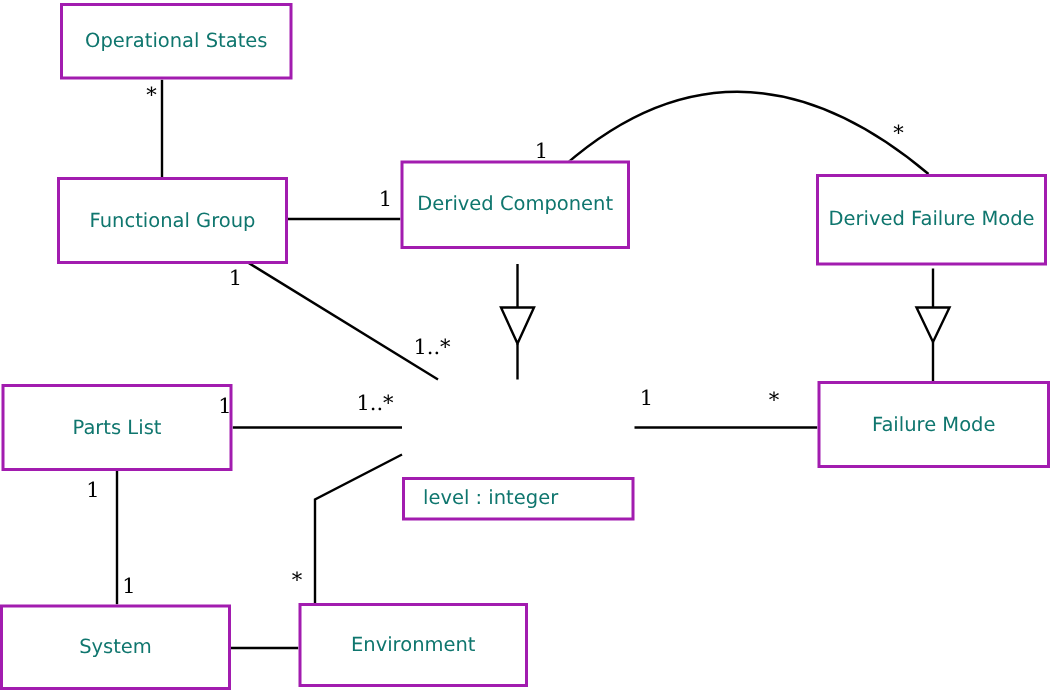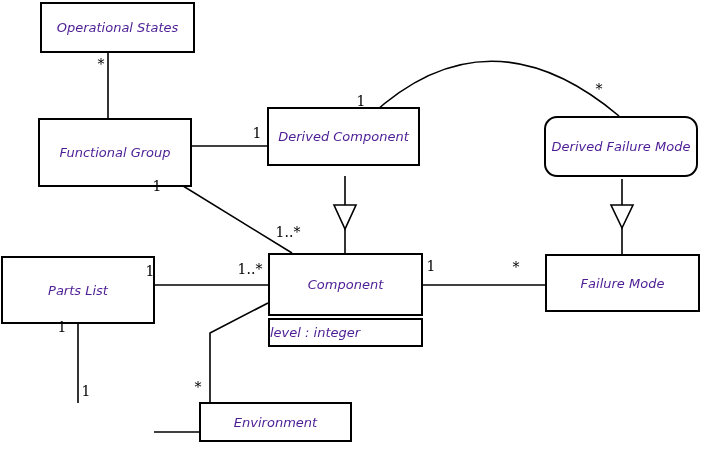--- a/index.html
+++ b/index.html
@@ -13,33 +13,33 @@
   }
   svg.connectors {
     position: absolute;
     left: 0; top: 0;
     width: 702px; height: 464px;
     z-index: 1;
   }
   .uml-class {
     position: absolute;
     box-sizing: border-box;
-    border: 2px solid #000000;
+    border: 2px solid #a21caf;
     background: #ffffff;
     display: flex;
     align-items: center;
     justify-content: center;
     font-size: 13px;
-    color: #4c1d95;
+    color: #0f766e;
     z-index: 2;
     white-space: nowrap;
-    font-style: italic;
   }
   .attr-compartment {
     justify-content: flex-start;
+    padding-left: 12px;
   }
   .mult {
     position: absolute;
     transform: translate(-50%, -50%);
     font-family: "DejaVu Serif", serif;
     font-size: 14px;
     color: #000000;
     z-index: 3;
     white-space: nowrap;
   }
@@ -75,49 +75,49 @@
 
     <path d="M268,303 L210,333 L210,402" stroke="#000" stroke-width="1.6" fill="none"></path>
 
     <path d="M154,432 L199,432" stroke="#000" stroke-width="1.6" fill="none"></path>
   </svg>
 
   <div class="uml-class" style="left:40px; top:2px; width:155px; height:51px;">
     <span>Operational States</span>
   </div>
 
-  <div class="uml-class" style="left:38px; top:118px; width:154px; height:69px;">
+  <div class="uml-class" style="left:38px; top:118px; width:154px; height:58px;">
     <span>Functional Group</span>
   </div>
 
   <div class="uml-class" style="left:267px; top:107px; width:153px; height:59px;">
     <span>Derived Component</span>
   </div>
 
-  <div class="uml-class" style="left:544px; top:116px; width:154px; height:61px;border-radius:13px;">
+  <div class="uml-class" style="left:544px; top:116px; width:154px; height:61px;">
     <span>Derived Failure Mode</span>
   </div>
 
-  <div class="uml-class" style="left:1px; top:256px; width:154px; height:68px;text-align:center;">
+  <div class="uml-class" style="left:1px; top:256px; width:154px; height:58px;text-align:center;">
     <span>Parts List</span>
   </div>
 
-  <div class="uml-class" style="left:268px; top:253px; width:155px; height:63px;">
-    <span>Component</span>
-  </div>
   <div class="uml-class attr-compartment" style="left:268px; top:318px; width:155px; height:29px;">
     <span>level : integer</span>
   </div>
 
   <div class="uml-class" style="left:545px; top:254px; width:155px; height:58px;justify-content:center;">
     <span>Failure Mode</span>
   </div>
 
+  <div class="uml-class" style="left:0px; top:403px; width:154px; height:57px;">
+    <span>System</span>
+  </div>
 
-  <div class="uml-class" style="left:199px; top:402px; width:153px; height:40px;">
+  <div class="uml-class" style="left:199px; top:402px; width:153px; height:56px;">
     <span>Environment</span>
   </div>
 
   <div class="mult" style="left:101px; top:64px;">*</div>
   <div class="mult" style="left:257px; top:133px;">1</div>
   <div class="mult" style="left:157px; top:186px;">1</div>
   <div class="mult" style="left:288px; top:232px;">1..*</div>
   <div class="mult" style="left:361px; top:101px;">1</div>
   <div class="mult" style="left:599px; top:89px;">*</div>
   <div class="mult" style="left:150px; top:271px;">1</div>

